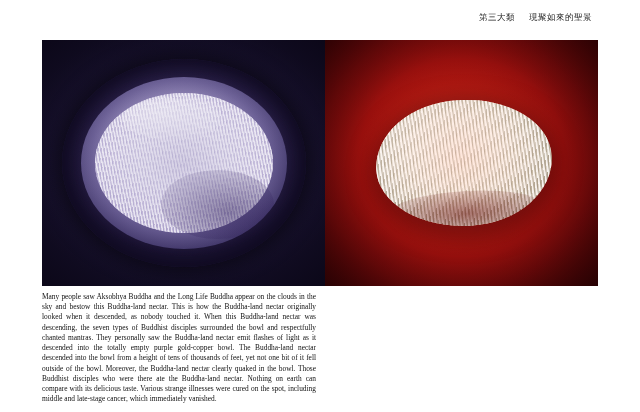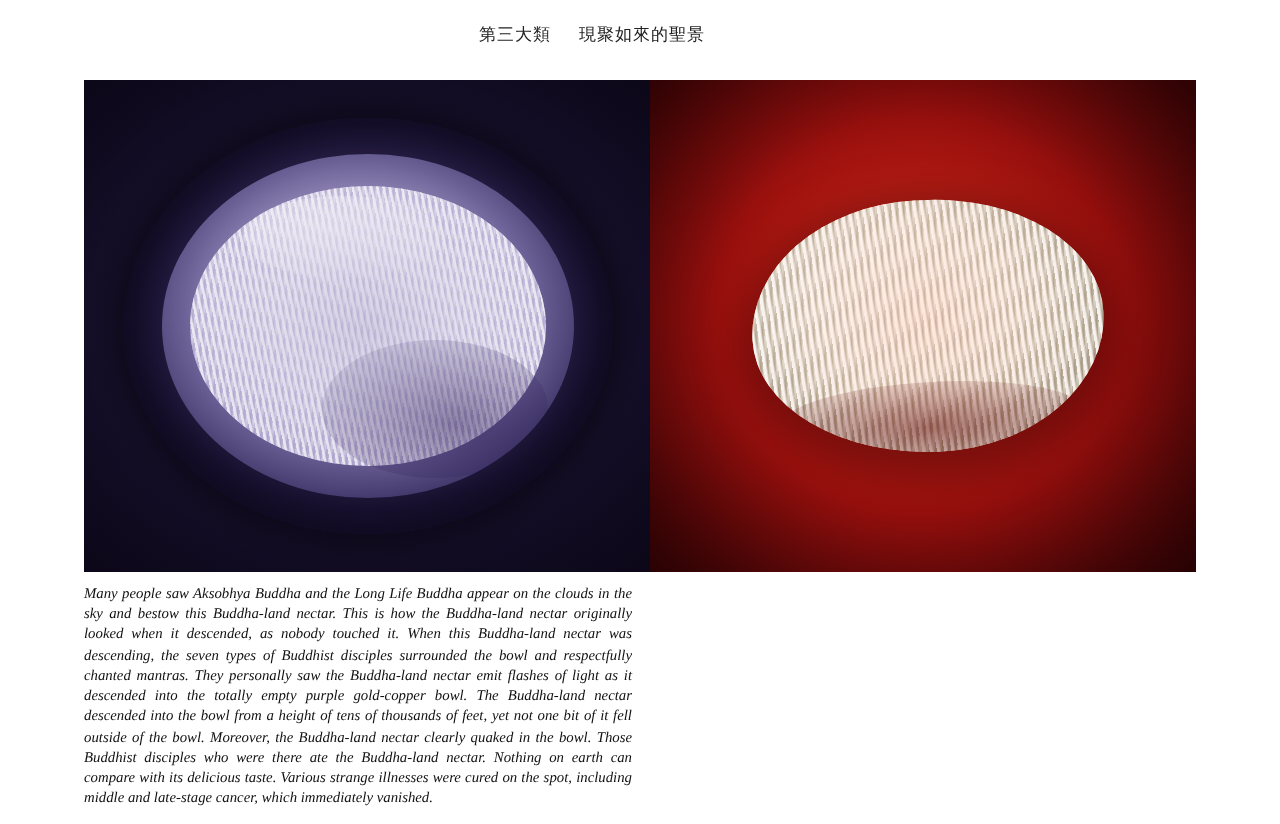--- a/index.html
+++ b/index.html
@@ -17,21 +17,21 @@
     position: relative;
     width: 640px;
     height: 412px;
     background: #ffffff;
   }
   .header {
     position: absolute;
     top: 12px;
     left: 0;
     width: 592px;
-    text-align: center;
+    text-align: right;
     font-family: "DejaVu Sans", sans-serif;
     font-size: 8.5px;
     color: #222;
     letter-spacing: 0.5px;
     white-space: nowrap;
   }
   .header .title-main {
     margin-right: 14px;
   }
   .content {
@@ -196,21 +196,20 @@
     line-height: 1.45;
     color: #1a1a1a;
     text-align: justify;
   }
   .english-text {
     position: absolute;
     left: 42px;
     top: 292px;
     width: 274px;
     font-family: "Liberation Serif", serif;
-    font-style: italic;
     font-size: 7.4px;
     line-height: 1.38;
     color: #111;
     text-align: justify;
   }
 </style>
 </head>
 <body>
 
 <div class="page">

